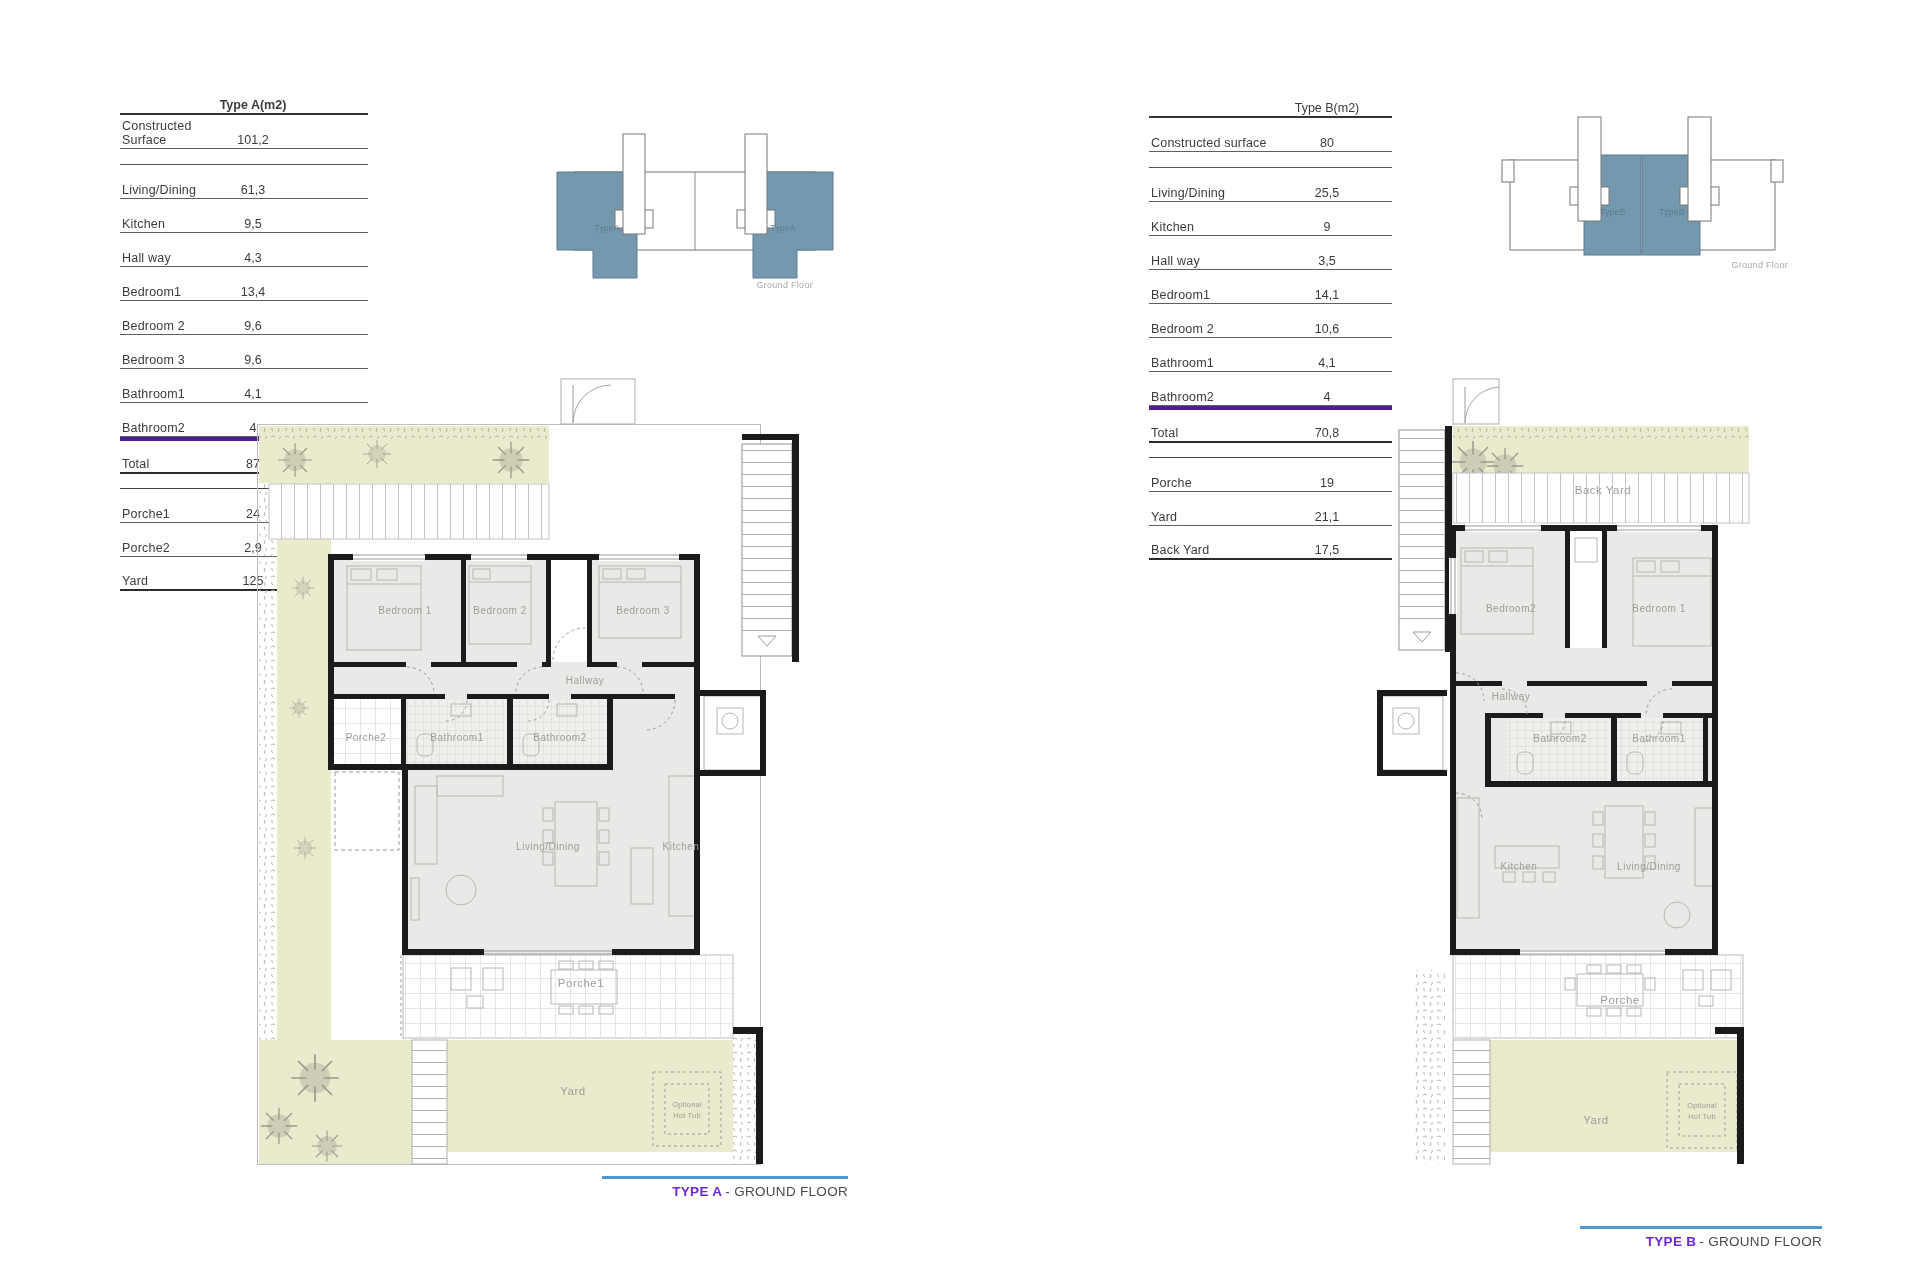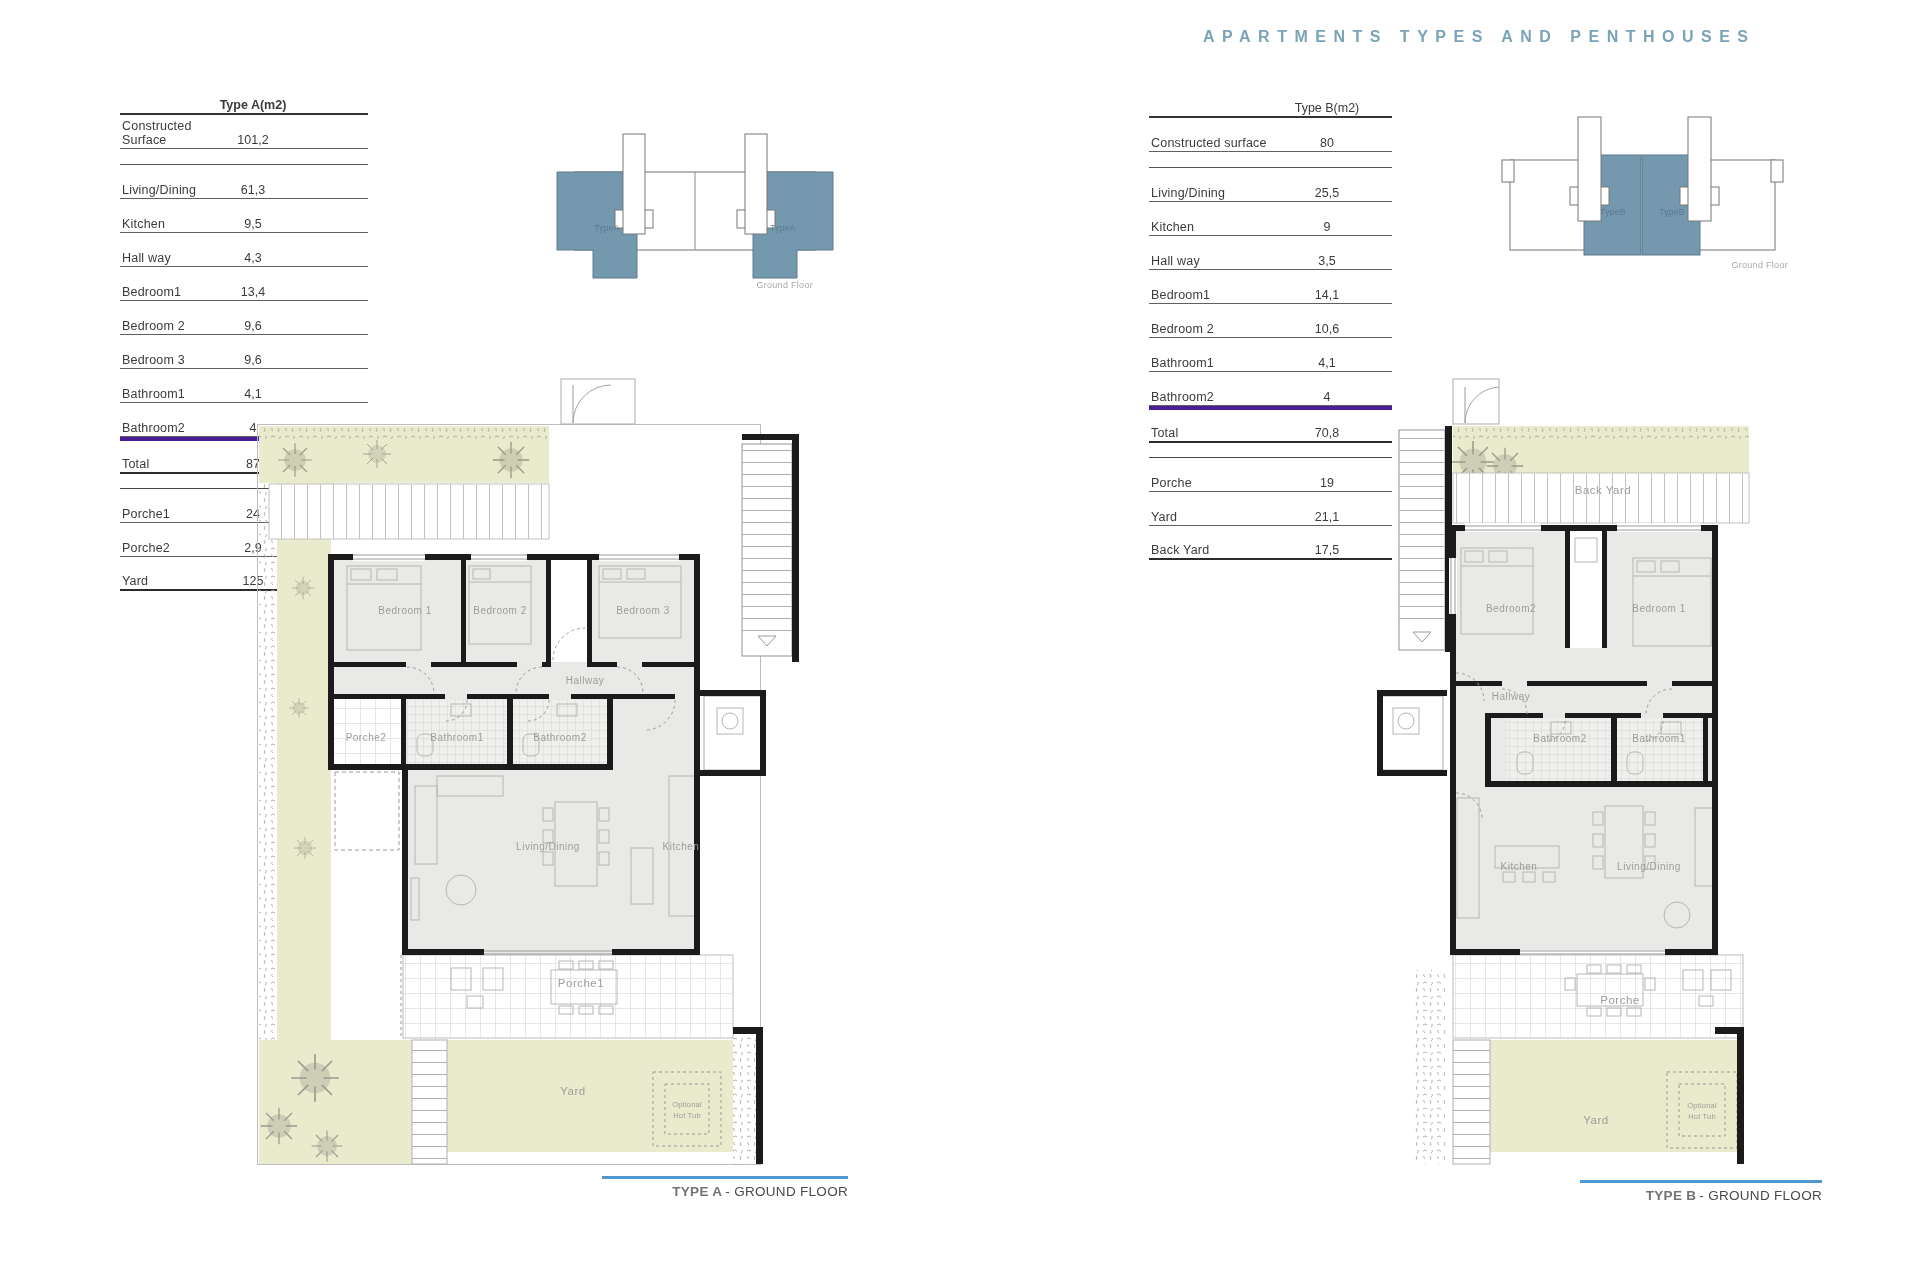--- a/index.html
+++ b/index.html
@@ -23,23 +23,23 @@
   .thead{border-bottom:2px solid #333;height:20px;align-items:flex-end;}
   .table-a .thead .val{font-weight:700;}
   .tgroup{border-top:1px solid #555;margin-top:15px;}
   .total-row{border-top:4px solid #4c1d95;border-bottom:2px solid #2b2b2b;height:37px;}
   .tgroup-out{border-top:1.5px solid #444;margin-top:14px;}
   .tgroup-out .trow:last-child{border-bottom:2px solid #2b2b2b;}
 
   
   .caption{position:absolute;border-top:3px solid #4e97d1;padding-top:5px;
     text-align:right;font-size:13.5px;color:#4a4a4a;letter-spacing:.3px;white-space:nowrap;}
-  .caption b{color:#737373;font-weight:700;margin-right:3px;}
+  .caption b{color:#6d28d9;font-weight:700;margin-right:3px;}
   .cap-a{left:602px;top:1176px;width:246px;}
-  .cap-b{left:1580px;top:1180px;width:242px;}
+  .cap-b{left:1580px;top:1226px;width:242px;}
 
   
   svg{display:block;}
   .wall{fill:#1b1b1b;}
   .prop{fill:none;stroke:#bdbdbd;stroke-width:1;}
   .f{stroke:#b6b6b2;fill:none;stroke-width:1;}
   .dash{fill:none;stroke:#9c9c9c;stroke-width:1;stroke-dasharray:3 3;}
   .arc{fill:none;stroke:#a5a5a5;stroke-width:1;}
   .thin{stroke:#8f8f8f;stroke-width:.9;}
   .rlabel{fill:#9d9d99;font-size:10px;letter-spacing:.5px;text-anchor:middle;}
@@ -73,21 +73,20 @@
       <pattern id="speckle" width="14" height="14" patternUnits="userSpaceOnUse">
         <path d="M2,3 q2,-2 4,0 M9,8 q2,2 0,4 M4,11 q-2,-1 -1,-3 M11,2 q1,2 -1,3" fill="none" stroke="#a8a89a" stroke-width=".9"></path>
       </pattern>
       <g id="shrub">
         <circle r="9" fill="currentColor" opacity="0.35"></circle>
         <path d="M0,-14 L0,-5 M10,-10 L4,-4 M14,0 L5,0 M10,10 L4,4 M0,14 L0,5 M-10,10 L-4,4 M-14,0 L-5,0 M-10,-10 L-4,-4" stroke="currentColor" fill="none" stroke-width="1"></path>
       </g>
     </defs>
   </svg>
 
-  <div class="page-title">APARTMENTS TYPES AND PENTHOUSES</div>
 
   <div class="spec-table table-a">
     <div class="trow thead">
       <span class="lbl"></span>
       <span class="val">Type A(m2)</span>
       <span class="sp"></span>
     </div>
     <div class="trow">
       <span class="lbl">Constructed Surface</span>
       <span class="val">101,2</span>

